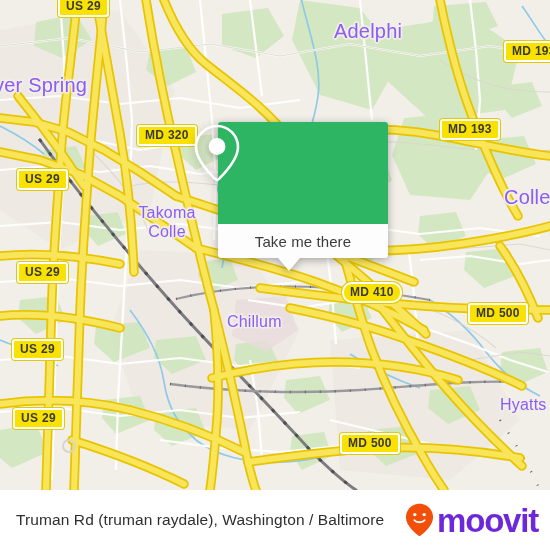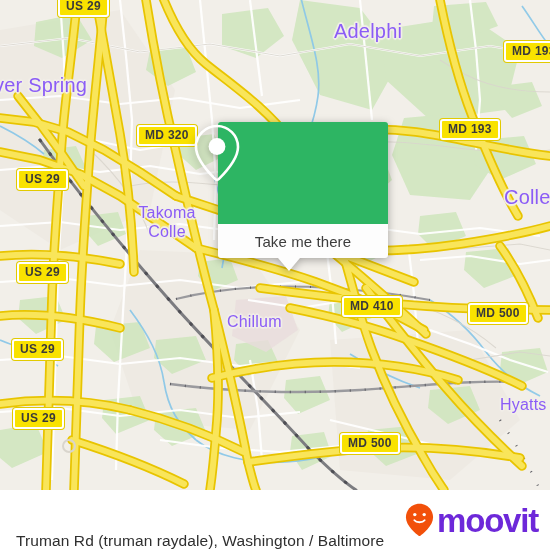--- a/index.html
+++ b/index.html
@@ -70,21 +70,21 @@
     position:absolute;left:50%;top:136px;margin-left:-11px;
     width:0;height:0;
     border-left:11px solid transparent;
     border-right:11px solid transparent;
     border-top:13px solid #fdfdfd;
   }
 
   
   .footer{
     position:absolute;left:0;top:490px;width:550px;height:60px;
-    background:#ffffff;display:flex;align-items:flex-end;
+    background:#ffffff;display:flex;align-items:center;
   }
   .footer-title{
     color:#2f2f2f;font-size:15.5px;letter-spacing:.1px;
     margin-left:16px;white-space:nowrap;
   }
   .brand{position:absolute;right:12px;top:50%;transform:translateY(-50%);
          display:flex;align-items:center;gap:3px;}
   .brand-word{color:#6d28d9;font-size:33px;font-weight:700;letter-spacing:-1.2px;line-height:33px;}
 </style>
 </head>
@@ -294,21 +294,21 @@
     <div class="place mid" style="left:500px;top:396px;">Hyatts</div>
 
     <div class="shield" style="left:58px;top:-4px;">US 29</div>
     <div class="shield" style="left:137px;top:77px;margin-top:48px;">MD 320</div>
     <div class="shield" style="left:440px;top:119px;">MD 193</div>
     <div class="shield" style="left:504px;top:41px;">MD 193</div>
     <div class="shield" style="left:17px;top:169px;">US 29</div>
     <div class="shield" style="left:17px;top:262px;">US 29</div>
     <div class="shield" style="left:12px;top:339px;">US 29</div>
     <div class="shield" style="left:13px;top:408px;">US 29</div>
-    <div class="shield" style="left:342px;top:296px;">MD 410</div>
+    <div class="shield" style="left:342px;top:282px;border-radius:10px;">MD 410</div>
     <div class="shield" style="left:468px;top:303px;">MD 500</div>
     <div class="shield" style="left:340px;top:433px;">MD 500</div>
 
     <div class="popup">
       <div class="popup-body">
         <svg class="pin-svg" width="54" height="62" viewBox="0 0 54 62">
           <path d="M27 4 C15.4 4 6 13.4 6 25 C6 36.5 18.6 50.5 25.3 57.2 C26.2 58.1 27.8 58.1 28.7 57.2 C35.4 50.5 48 36.5 48 25 C48 13.4 38.6 4 27 4 Z" fill="none" stroke="#ffffff" stroke-width="2.6"></path>
           <circle cx="27" cy="24.5" r="8.4" fill="#ffffff"></circle>
         </svg>
       </div>

